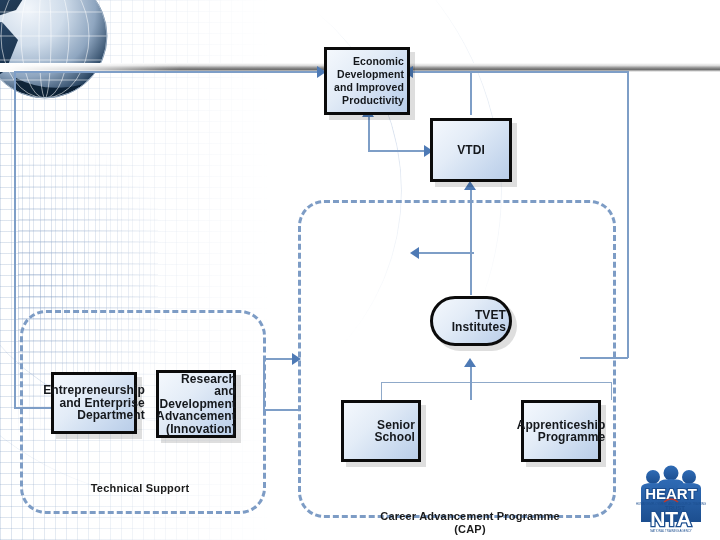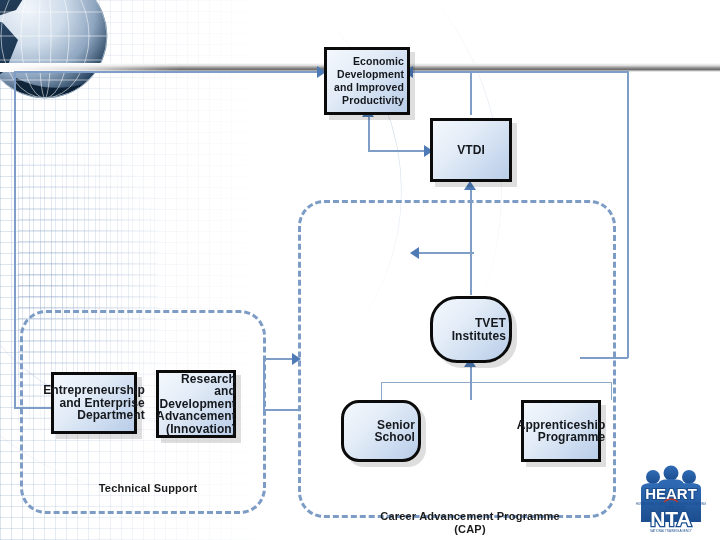--- a/index.html
+++ b/index.html
@@ -189,39 +189,39 @@
   <div class="conn v" style="left:611px;top:382px;height:18px;background:#8fa9c9;"></div>
   <div class="conn v2" style="left:470px;top:366px;height:34px;"></div>
   <div class="arrow up" style="left:464px;top:358px;"></div>
 
   <div class="conn v2" style="left:263px;top:358px;height:53px;"></div>
   <div class="conn h2" style="left:263px;top:409px;width:36px;"></div>
   <div class="conn h2" style="left:263px;top:358px;width:33px;"></div>
   <div class="arrow right" style="left:292px;top:353px;"></div>
 
   <div class="group" style="left:20px;top:310px;width:240px;height:198px;"></div>
-  <div class="group-label" style="left:48px;top:482px;width:200px;">Technical Support</div>
+  <div class="group-label" style="left:40px;top:482px;width:200px;">Technical Support</div>
 
   <div class="group" style="left:298px;top:200px;width:312px;height:312px;"></div>
   <div class="group-label" style="left:380px;top:510px;width:180px;text-align:center;">Career Advancement Programme (CAP)</div>
 
   <div class="node big" style="left:324px;top:47px;width:86px;height:68px;">
     <span>Economic Development and Improved Productivity</span>
   </div>
 
   <div class="node" style="left:430px;top:118px;width:82px;height:64px;">
     <span>VTDI</span>
   </div>
 
 
-  <div class="node" style="left:430px;top:296px;width:82px;height:67px;border-radius:27px;">
+  <div class="node" style="left:430px;top:296px;width:82px;height:50px;border-radius:27px;">
     <span>TVET Institutes</span>
   </div>
 
-  <div class="node" style="left:341px;top:400px;width:80px;height:62px;border-radius:18px;">
+  <div class="node" style="left:341px;top:400px;width:80px;height:62px;">
     <span>Senior School</span>
   </div>
 
 
   <div class="node" style="left:521px;top:400px;width:80px;height:62px;">
     <span>Apprenticeship Programme</span>
   </div>
 
   <div class="node" style="left:51px;top:372px;width:86px;height:62px;">
     <span>Entrepreneurship and Enterprise Department</span>

